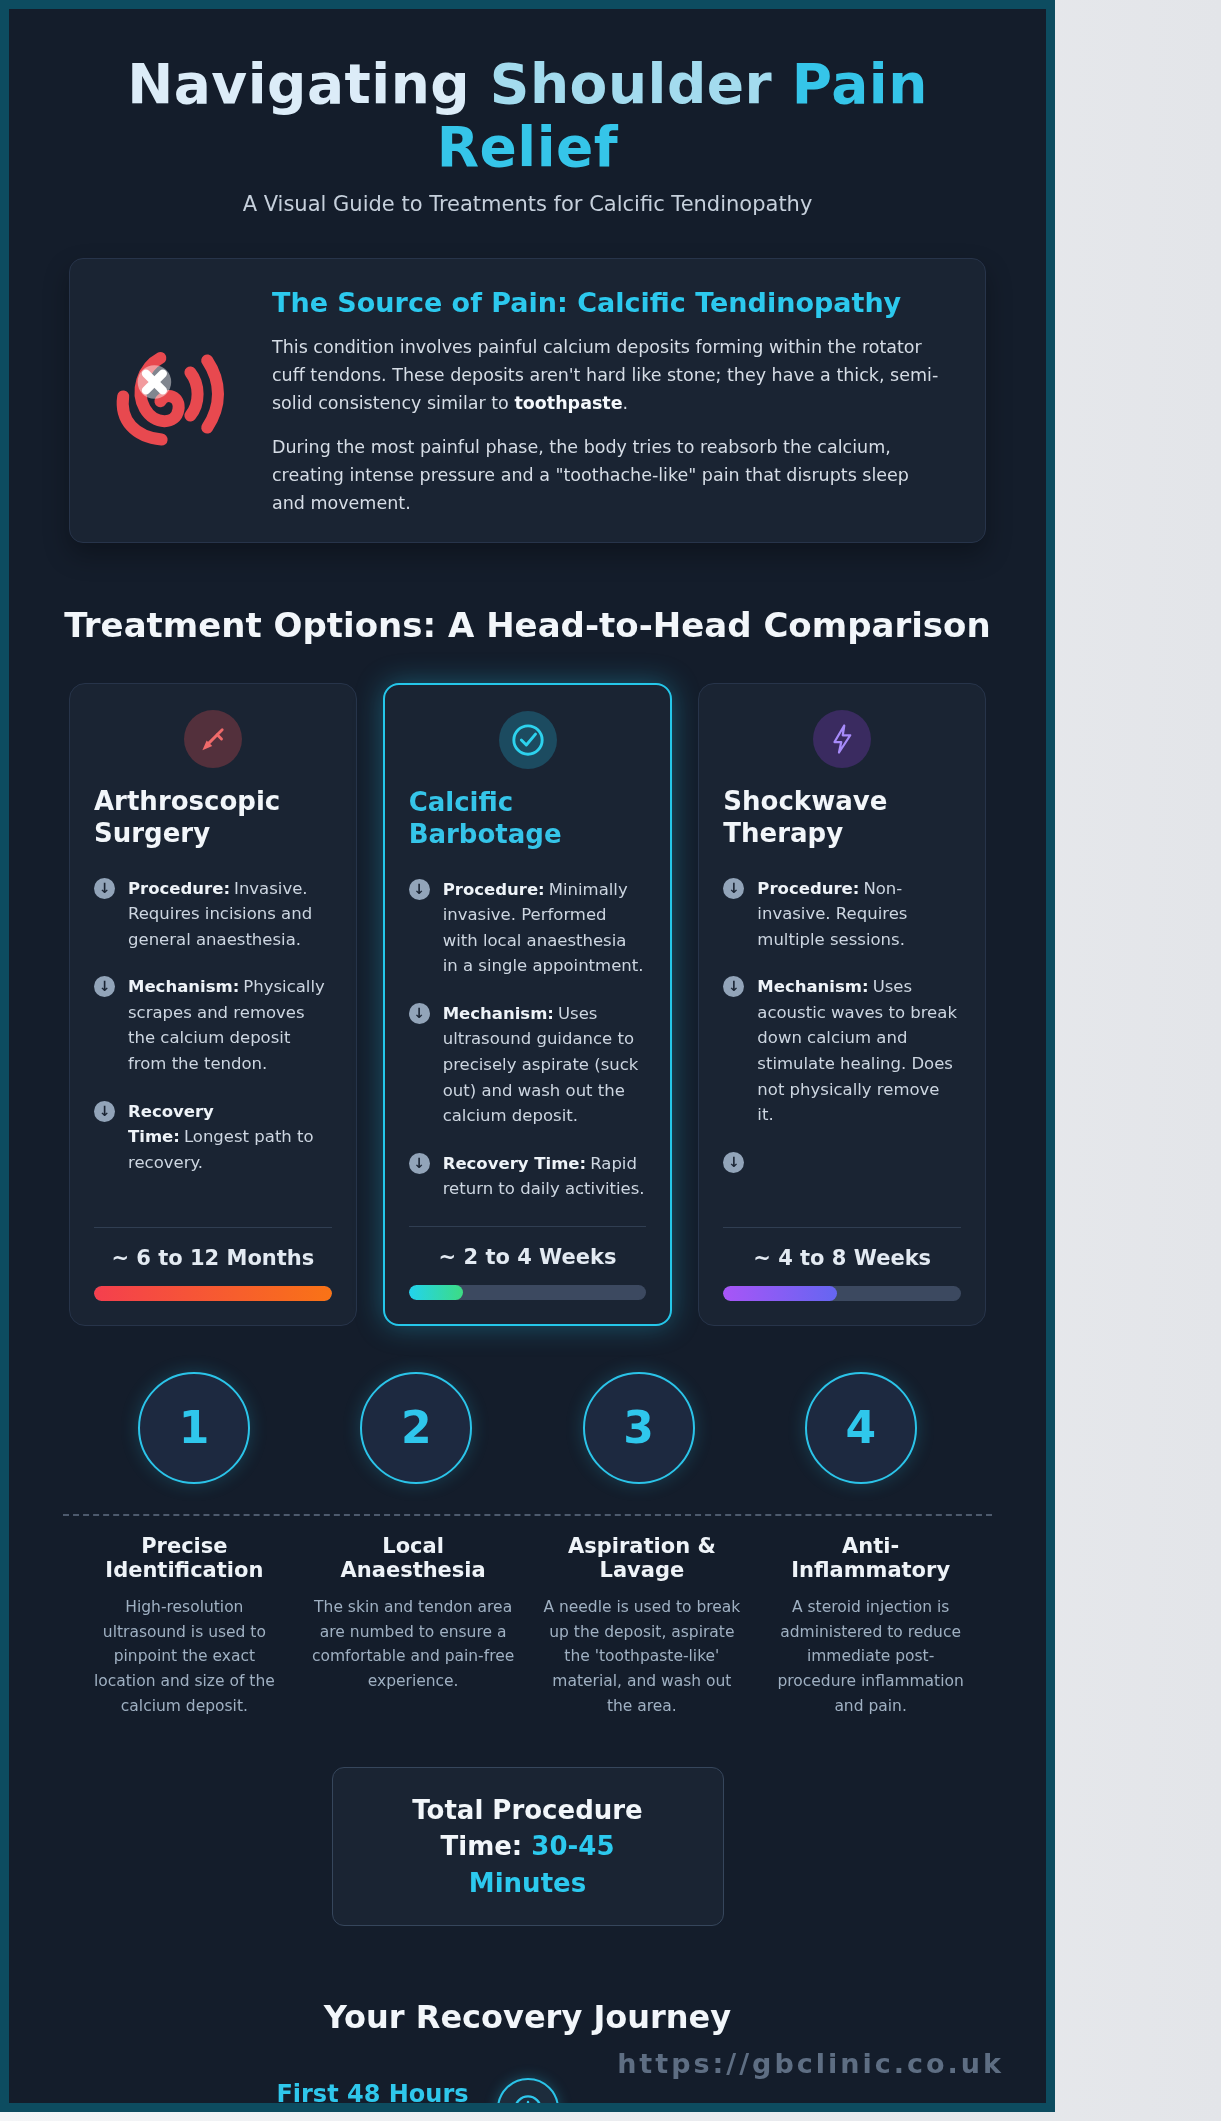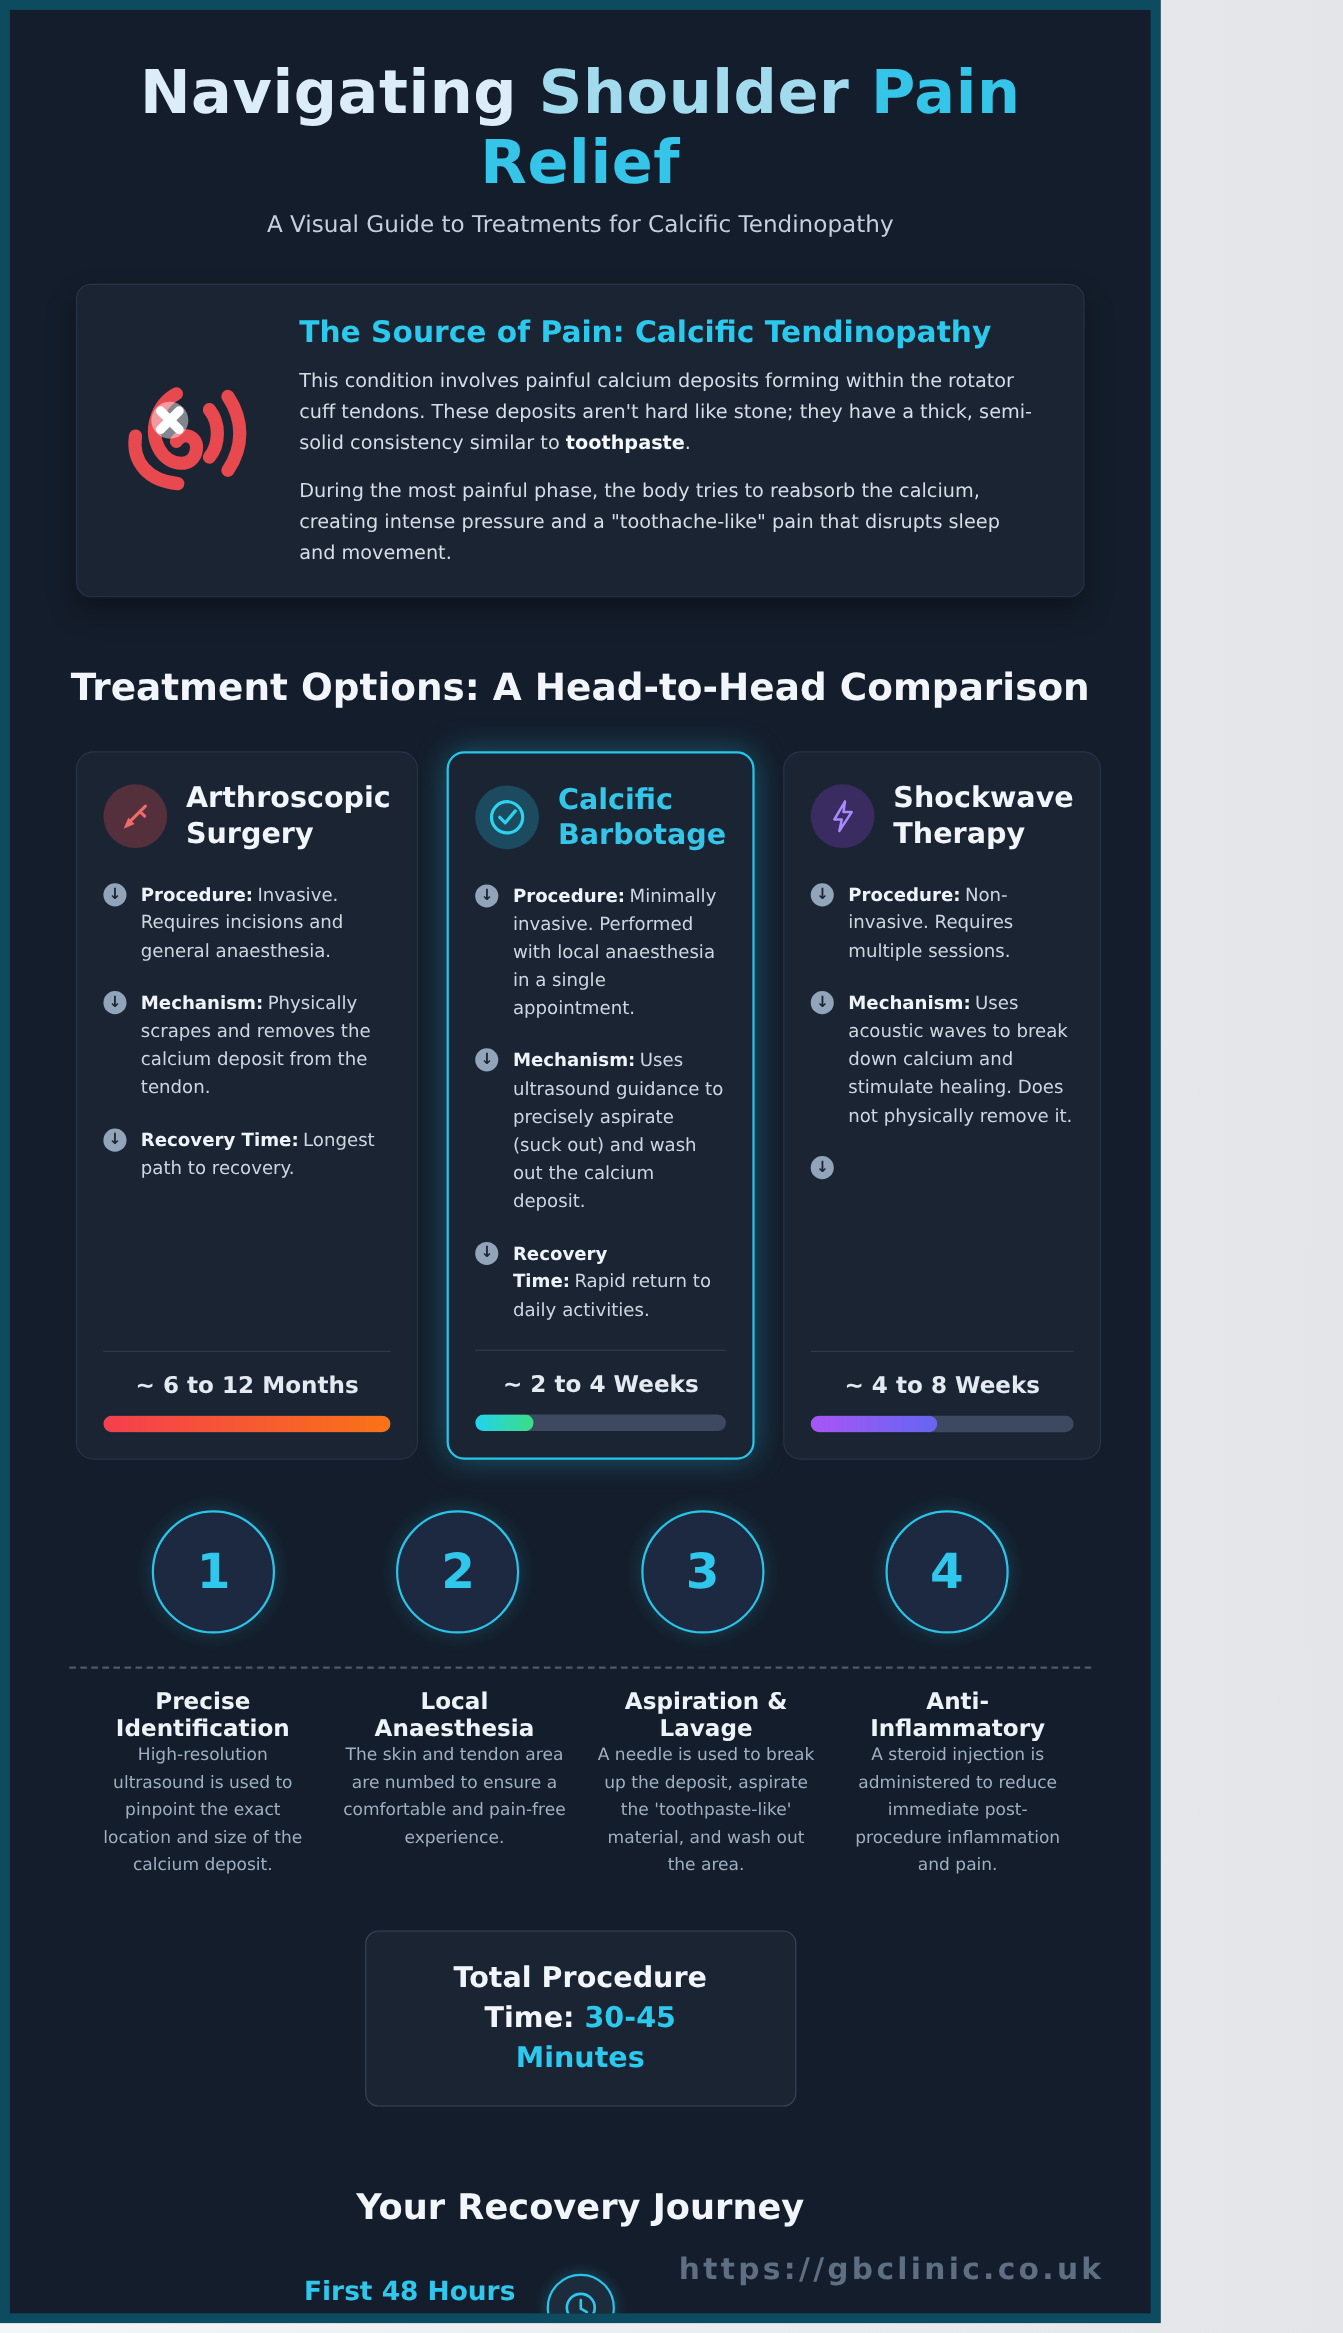--- a/index.html
+++ b/index.html
@@ -65,21 +65,21 @@
     display: flex; flex-direction: column;
     background: #1a2433;
     border: 1px solid #27344a;
     border-radius: 16px;
     padding: 26px 24px 24px;
   }
   .card.highlight {
     border: 2px solid #25c7ea;
     box-shadow: 0 0 28px rgba(37,199,234,.35);
   }
-  .card-head { display: flex; gap: 17px; align-items: center; margin-bottom: 26px; }
+  .card-head { display: flex; gap: 17px; align-items: center; margin-bottom: 26px; flex-direction: column; }
   .icon-circle {
     width: 58px; height: 58px; border-radius: 50%;
     flex: none; display: flex; align-items: center; justify-content: center;
   }
   .icon-circle.red    { background: #53303c; }
   .icon-circle.teal   { background: #1c4b60; }
   .icon-circle.purple { background: #3a2b60; }
   .card-title { font-size: 26px; font-weight: bold; color: #f2f6fa; line-height: 1.25; }
   .card.highlight .card-title { color: #35c5e9; }
   .card ul { list-style: none; display: flex; flex-direction: column; gap: 22px; }
@@ -102,21 +102,21 @@
   .steps-circles { display: grid; grid-template-columns: repeat(4, 1fr); justify-items: center; margin: 46px 26px 0; }
   .step-circle {
     width: 112px; height: 112px; border-radius: 50%;
     background: #1d2940; border: 2px solid #2bc4e9;
     display: flex; align-items: center; justify-content: center;
     font-size: 44px; font-weight: bold; color: #2fc7ec;
     box-shadow: 0 0 18px rgba(43,196,233,.22);
   }
   .dashed { border: none; border-top: 2px dashed #4d5a6d; margin: 30px 6px 18px; }
   .steps-text { display: grid; grid-template-columns: repeat(4, 1fr); gap: 0 26px; margin: 0 26px; text-align: center; }
-  .step-title { font-size: 21px; font-weight: bold; color: #eef3f8; }
+  .step-title { font-size: 21px; font-weight: bold; color: #eef3f8; margin-bottom: 13px; }
   .step-desc { font-size: 15.5px; color: #9fb0c2; line-height: 1.6; }
   
   .total-box {
     width: 392px;
     margin: 48px auto 0;
     background: #1a2433;
     border: 1px solid #36465c;
     border-radius: 12px;
     padding: 24px 52px;
     text-align: center;

